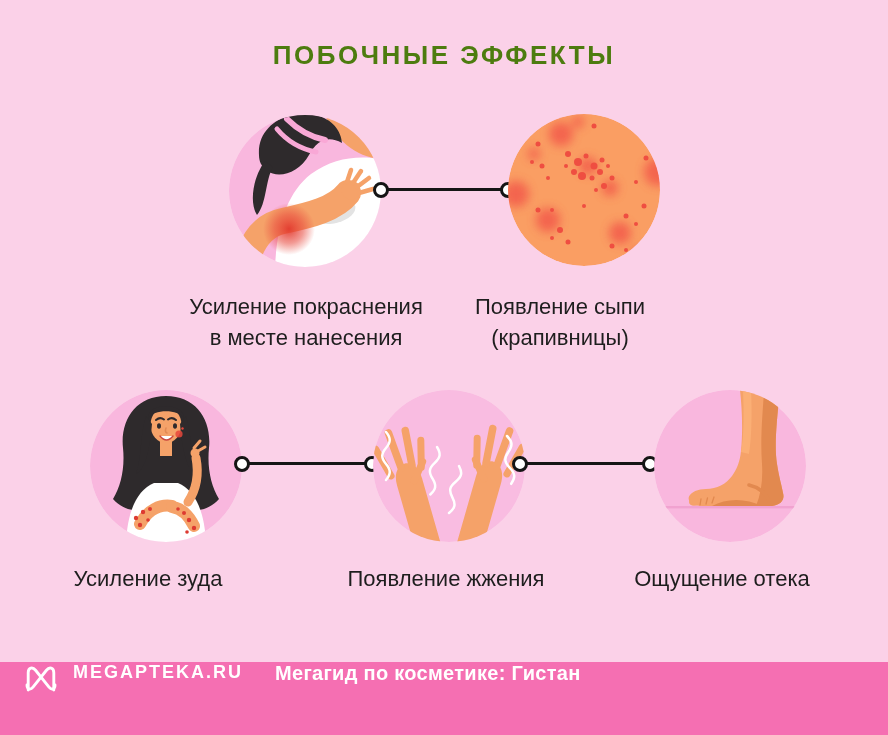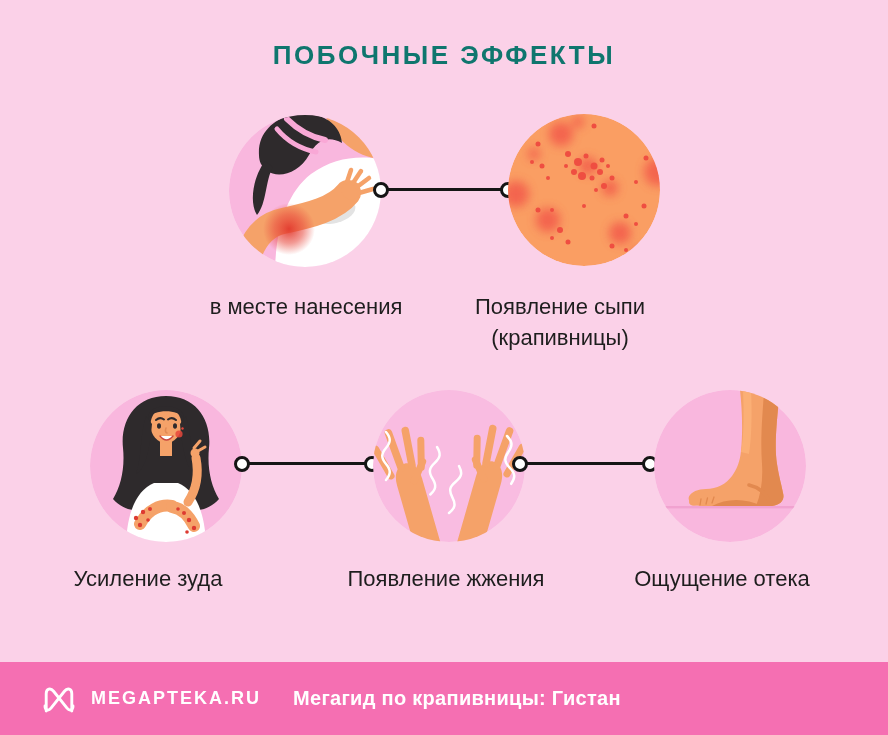--- a/index.html
+++ b/index.html
@@ -2,21 +2,21 @@
 <html><head>
 <meta charset="utf-8">
 <style>
   html,body{margin:0;padding:0;}
   body{font-family:"Liberation Sans", sans-serif;}
   .canvas{position:relative;width:888px;height:735px;background:#FBD1E8;overflow:hidden;}
 
   .page-title{
     position:absolute;top:40px;left:0;width:888px;margin:0;
     text-align:center;font-size:26px;font-weight:800;letter-spacing:2.5px;
-    color:#0f766e;
+    color:#4d7c0f;
   }
 
   .circle{position:absolute;width:152px;height:152px;display:block;}
   .c1{left:229px;top:115px;}
   .c2{left:508px;top:114px;}
   .c3{left:90px;top:390px;}
   .c4{left:373px;top:390px;}
   .c5{left:654px;top:390px;}
 
   .connector{position:absolute;height:3px;background:#151515;}
@@ -31,21 +31,21 @@
   .label{position:absolute;text-align:center;font-size:22px;line-height:31px;
     color:#1E1E1E;font-weight:400;}
   .label span{display:block;}
   .l1{left:146px;top:291px;width:320px;}
   .l2{left:420px;top:291px;width:280px;}
   .l3{left:28px;top:563px;width:240px;}
   .l4{left:306px;top:563px;width:280px;}
   .l5{left:592px;top:563px;width:260px;}
 
   .footer{position:absolute;left:0;top:662px;width:888px;height:73px;
-    background:#F56FB2;display:flex;align-items:center;padding-left:42px;box-sizing:border-box;}
+    background:#F56FB2;display:flex;align-items:flex-start;padding-left:24px;box-sizing:border-box;}
   .footer .logo{flex:0 0 auto;margin-right:15px;display:block;}
   .footer .brand{color:#FFFFFF;font-size:18px;font-weight:800;letter-spacing:2px;}
   .footer .caption{color:#FFFFFF;font-size:20px;font-weight:700;margin-left:32px;letter-spacing:0.3px;}
 </style>
 </head>
 <body>
 
 <div class="canvas">
 
   <h1 class="page-title">ПОБОЧНЫЕ ЭФФЕКТЫ</h1>
@@ -140,20 +140,21 @@
         <circle cx="118" cy="136" r="2"></circle>
           <circle cx="76" cy="92" r="2"></circle>
           <circle cx="136" cy="92" r="2.5"></circle>
         <circle cx="86" cy="12" r="2.5"></circle>
           <circle cx="40" cy="64" r="2"></circle>
       </g>
     </g>
   </svg>
 
   <div class="label l1">
+    <span>Усиление покраснения</span>
     <span>в месте нанесения</span>
   </div>
   <div class="label l2">
     <span>Появление сыпи</span>
     <span>(крапивницы)</span>
   </div>
 
   <svg class="circle c3" width="152" height="152" viewBox="0 0 152 152">
     <defs>
         <clipPath id="cp3">
@@ -278,16 +279,16 @@
   </div>
 
   <div class="footer">
     <svg class="logo" width="34" height="32" viewBox="0 0 42 40">
       <g stroke="#FFFFFF" stroke-width="3.6" fill="none" stroke-linecap="round" stroke-linejoin="round">
         <path d="M5 35 V13.5 C5 7 10.5 5.8 14.2 10.3 L31 31.5 C34.3 35.6 38.5 34 38.5 28.8"></path>
         <path d="M37 35 V13.5 C37 7 31.5 5.8 27.8 10.3 L11 31.5 C7.7 35.6 3.5 34 3.5 28.8"></path>
       </g>
     </svg>
     <span class="brand">MEGAPTEKA.RU</span>
-    <span class="caption">Мегагид по крапивницы: Гистан</span>
+    <span class="caption">Мегагид по косметике: Гистан</span>
   </div>
 
 </div>
 
 </body></html>

